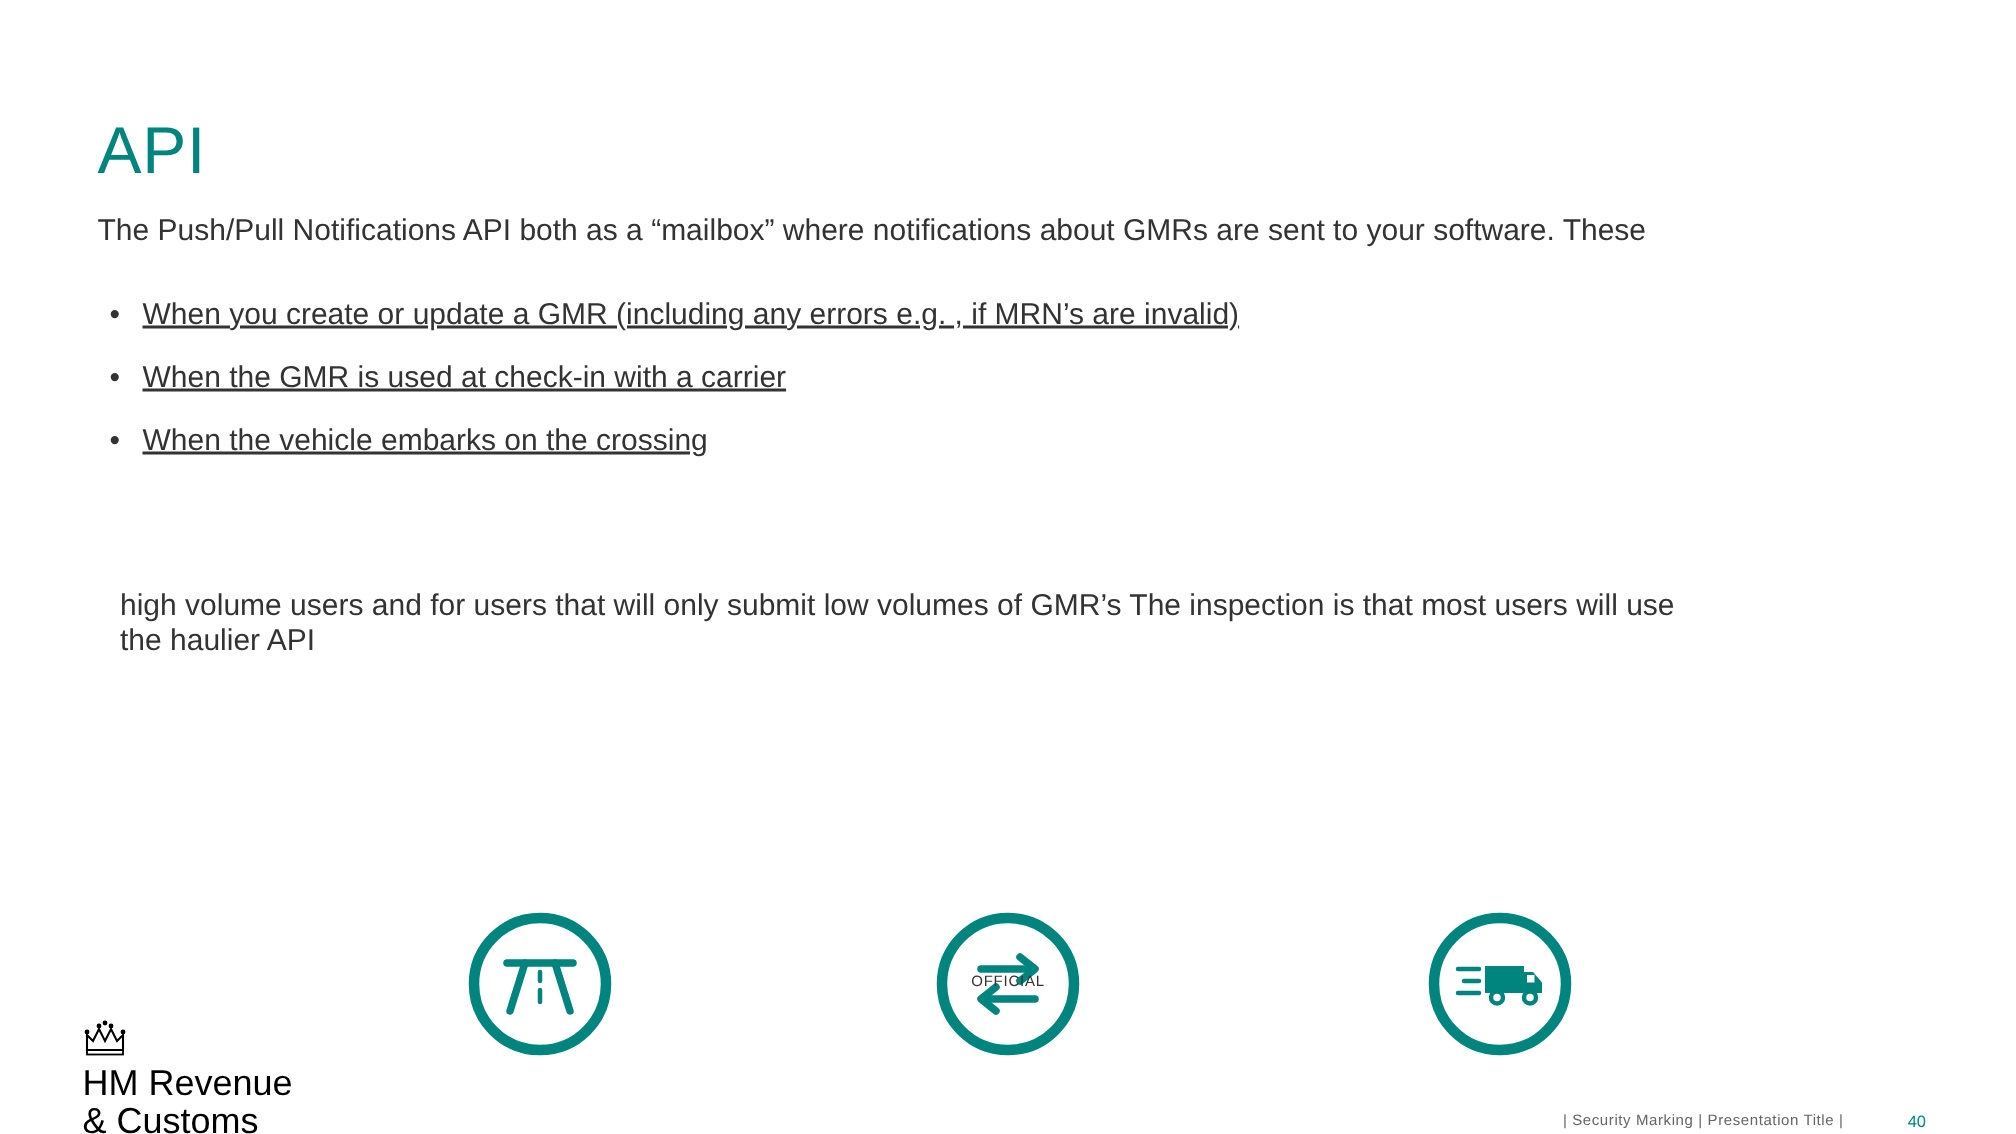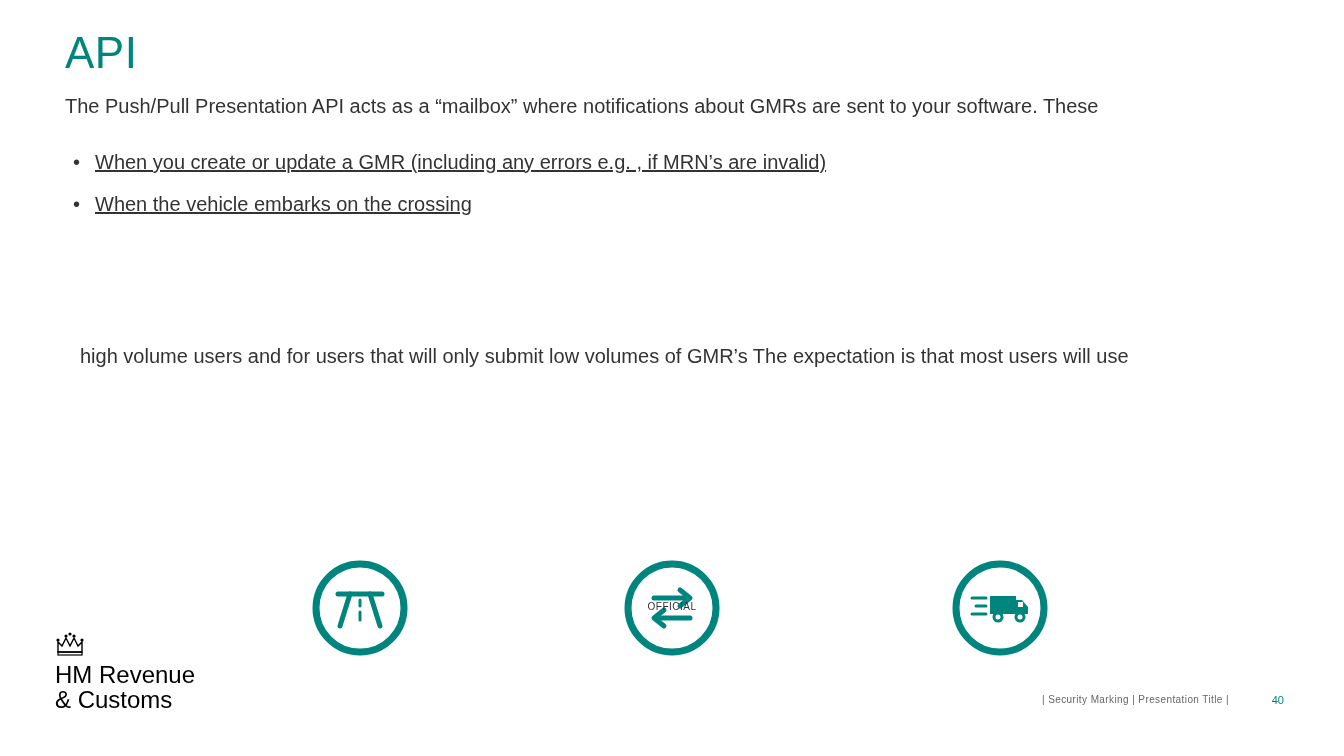--- a/index.html
+++ b/index.html
@@ -10,20 +10,21 @@
     font-family: Arial, Helvetica, sans-serif;
     background: #ffffff;
     color: #333333;
     overflow: hidden;
   }
   .slide {
     position: relative;
     width: 1344px;
     height: 620px;
     box-sizing: border-box;
+    margin-top: 48px;
   }
   .title {
     position: absolute;
     left: 65px;
     top: 28px;
     font-size: 44px;
     font-weight: 400;
     color: #00857e;
     letter-spacing: 0.5px;
   }
@@ -148,30 +149,32 @@
   }
 </style>
 </head>
 <body>
 
 <div class="slide">
 
   <div class="title">API</div>
 
   <div class="intro">
-    <span>The Push/Pull Presentation API acts as a “mailbox” where notifications about GMRs are sent to your software. These</span>
+    <span>The Push/Pull Notifications API both as a “mailbox” where notifications about GMRs are sent to your software. These</span>
   </div>
 
   <ul class="bullets">
     <li>When you create or update a GMR (including any errors e.g. , if MRN’s are invalid)</li>
+    <li>When the GMR is used at check-in with a carrier</li>
     <li>When the vehicle embarks on the crossing</li>
   </ul>
 
   <div class="closing">
-    <span class="indent2">high volume users and for users that will only submit low volumes of GMR’s The expectation is that most users will use</span>
+    <span class="indent2">high volume users and for users that will only submit low volumes of GMR’s The inspection is that most users will use</span>
+    <span class="indent2">the haulier API</span>
   </div>
 
   <div class="icons-row">
 
     <div class="icon-circle road-icon">
       <svg viewBox="0 0 100 100">
         <circle cx="50" cy="50" r="44" fill="none" stroke="#00857e" stroke-width="7"></circle>
 
         <line x1="28" y1="36" x2="72" y2="36" stroke="#00857e" stroke-width="5" stroke-linecap="round"></line>
         <line x1="40" y1="36" x2="30" y2="68" stroke="#00857e" stroke-width="5" stroke-linecap="round"></line>

